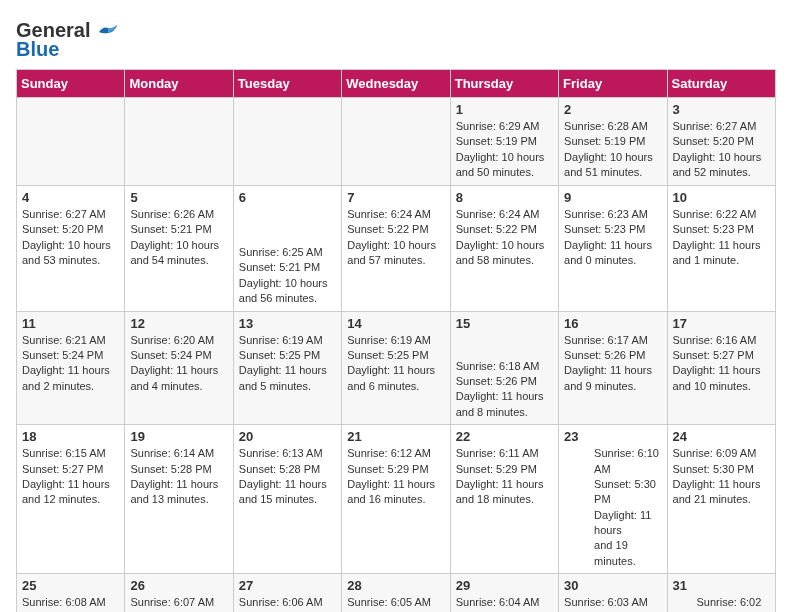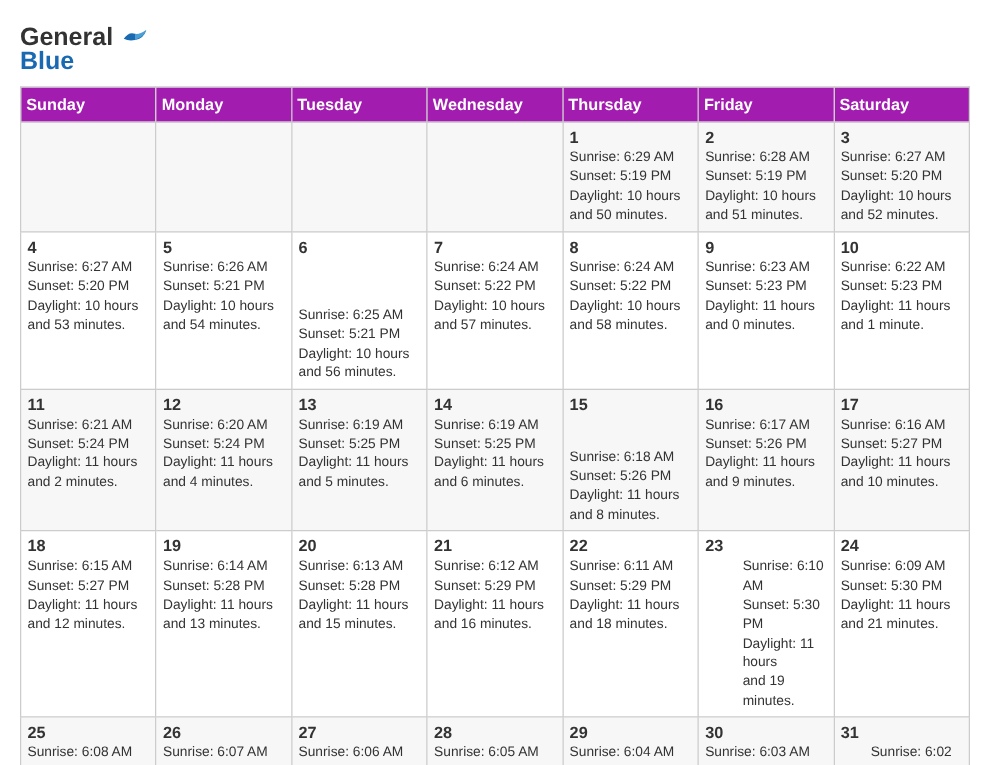--- a/index.html
+++ b/index.html
@@ -39,21 +39,21 @@
       font-size: 16px;
       color: #555;
       margin-top: 2px;
     }
     table {
       width: 100%;
       border-collapse: collapse;
       table-layout: fixed;
     }
     thead th {
-      background-color: #a21caf;
+      background-color: #be185d;
       color: #fff;
       font-size: 13px;
       font-weight: bold;
       padding: 6px 4px;
       text-align: left;
       border: 1px solid #ccc;
     }
     tbody td {
       vertical-align: top;
       border: 1px solid #ccc;

